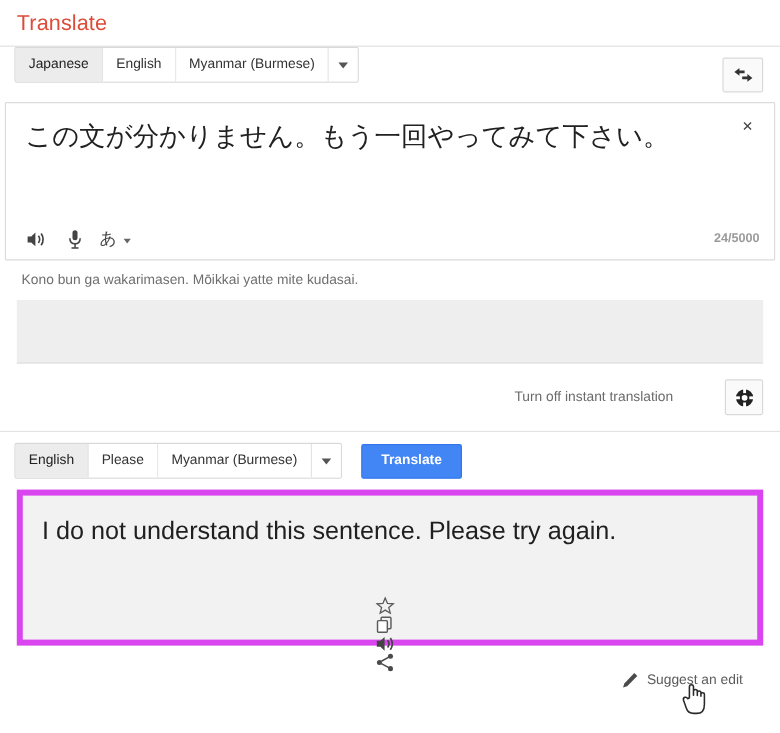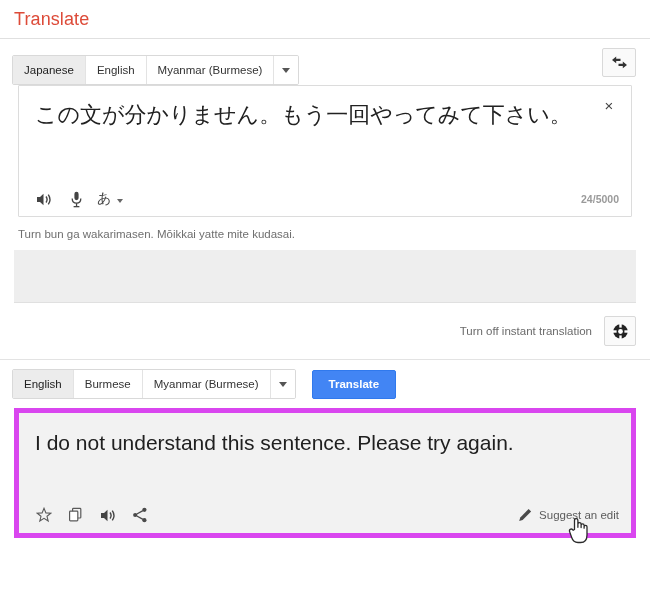--- a/index.html
+++ b/index.html
@@ -32,21 +32,21 @@
   .hr-line {
     height: 1px;
     background: #e0e0e0;
     width: 100%;
   }
 
   
   .lang-bar {
     height: 46px;
     display: flex;
-    align-items: flex-end;
+    align-items: flex-start;
     padding: 0 12px;
     box-sizing: border-box;
     position: relative;
   }
   .lang-group {
     display: flex;
     align-items: stretch;
     border: 1px solid #d9d9d9;
     border-radius: 2px;
     background: #fff;
@@ -95,21 +95,21 @@
     border-radius: 2px;
     background: #fafafa;
     display: flex;
     align-items: center;
     justify-content: center;
     cursor: pointer;
   }
 
   
   .input-card {
-    margin: 0 18px;
+    margin: 0 4px;
     border: 1px solid #dcdcdc;
     border-radius: 1px;
     background: #fff;
     height: 132px;
     position: relative;
     box-sizing: border-box;
   }
   .input-text {
     padding: 14px 46px 0 16px;
     font-size: 22px;
@@ -189,20 +189,21 @@
   }
 
   
   .instant-row {
     height: 56px;
     display: flex;
     align-items: center;
     justify-content: flex-end;
     padding: 0 14px;
     box-sizing: border-box;
+    gap: 31px;
   }
   .instant-label {
     font-size: 11.5px;
     color: #6b6b6b;
     margin-right: 12px;
   }
   .gear-btn {
     width: 30px;
     height: 28px;
     border: 1px solid #d9d9d9;
@@ -258,20 +259,21 @@
     color: #202020;
   }
   .output-footer {
     position: absolute;
     left: 0; right: 0; bottom: 0;
     height: 36px;
     display: flex;
     align-items: center;
     padding: 0 12px 0 14px;
     box-sizing: border-box;
+    flex-direction: column;
   }
   .suggest-edit {
     margin-left: auto;
     display: flex;
     align-items: center;
     font-size: 11.5px;
     color: #5c5c5c;
     cursor: pointer;
     position: relative;
   }
@@ -342,21 +344,21 @@
 
     <div class="ime-btn">
       <span>あ</span>
       <span class="ime-caret"></span>
     </div>
 
     <div class="char-count">24/5000</div>
   </div>
 </div>
 
-<div class="romanization">Turn bun ga wakarimasen. Mōikkai yatte mite kudasai.</div>
+<div class="romanization">Kono bun ga wakarimasen. Mōikkai yatte mite kudasai.</div>
 
 <div class="empty-panel"></div>
 
 <div class="instant-row">
   <span class="instant-label">Turn off instant translation</span>
   <div class="gear-btn">
     <svg width="17" height="17" viewBox="0 0 17 17">
       <circle cx="8.5" cy="8.5" r="7.2" fill="#222"></circle>
       <rect x="7.3" y="0.6" width="2.4" height="4" fill="#fff"></rect>
       <rect x="7.3" y="12.4" width="2.4" height="4" fill="#fff"></rect>
@@ -367,21 +369,21 @@
   </div>
 </div>
 <div class="divider-full"></div>
 
 <div class="target-bar">
   <div class="lang-group">
     <div class="lang-tab active">
       <span>English</span>
     </div>
     <div class="lang-tab">
-      <span>Burmese</span>
+      <span>Please</span>
     </div>
     <div class="lang-tab">
       <span>Myanmar (Burmese)</span>
     </div>
     <div class="lang-caret">
       <span class="caret-glyph"></span>
     </div>
   </div>
 
   <div class="translate-btn">

